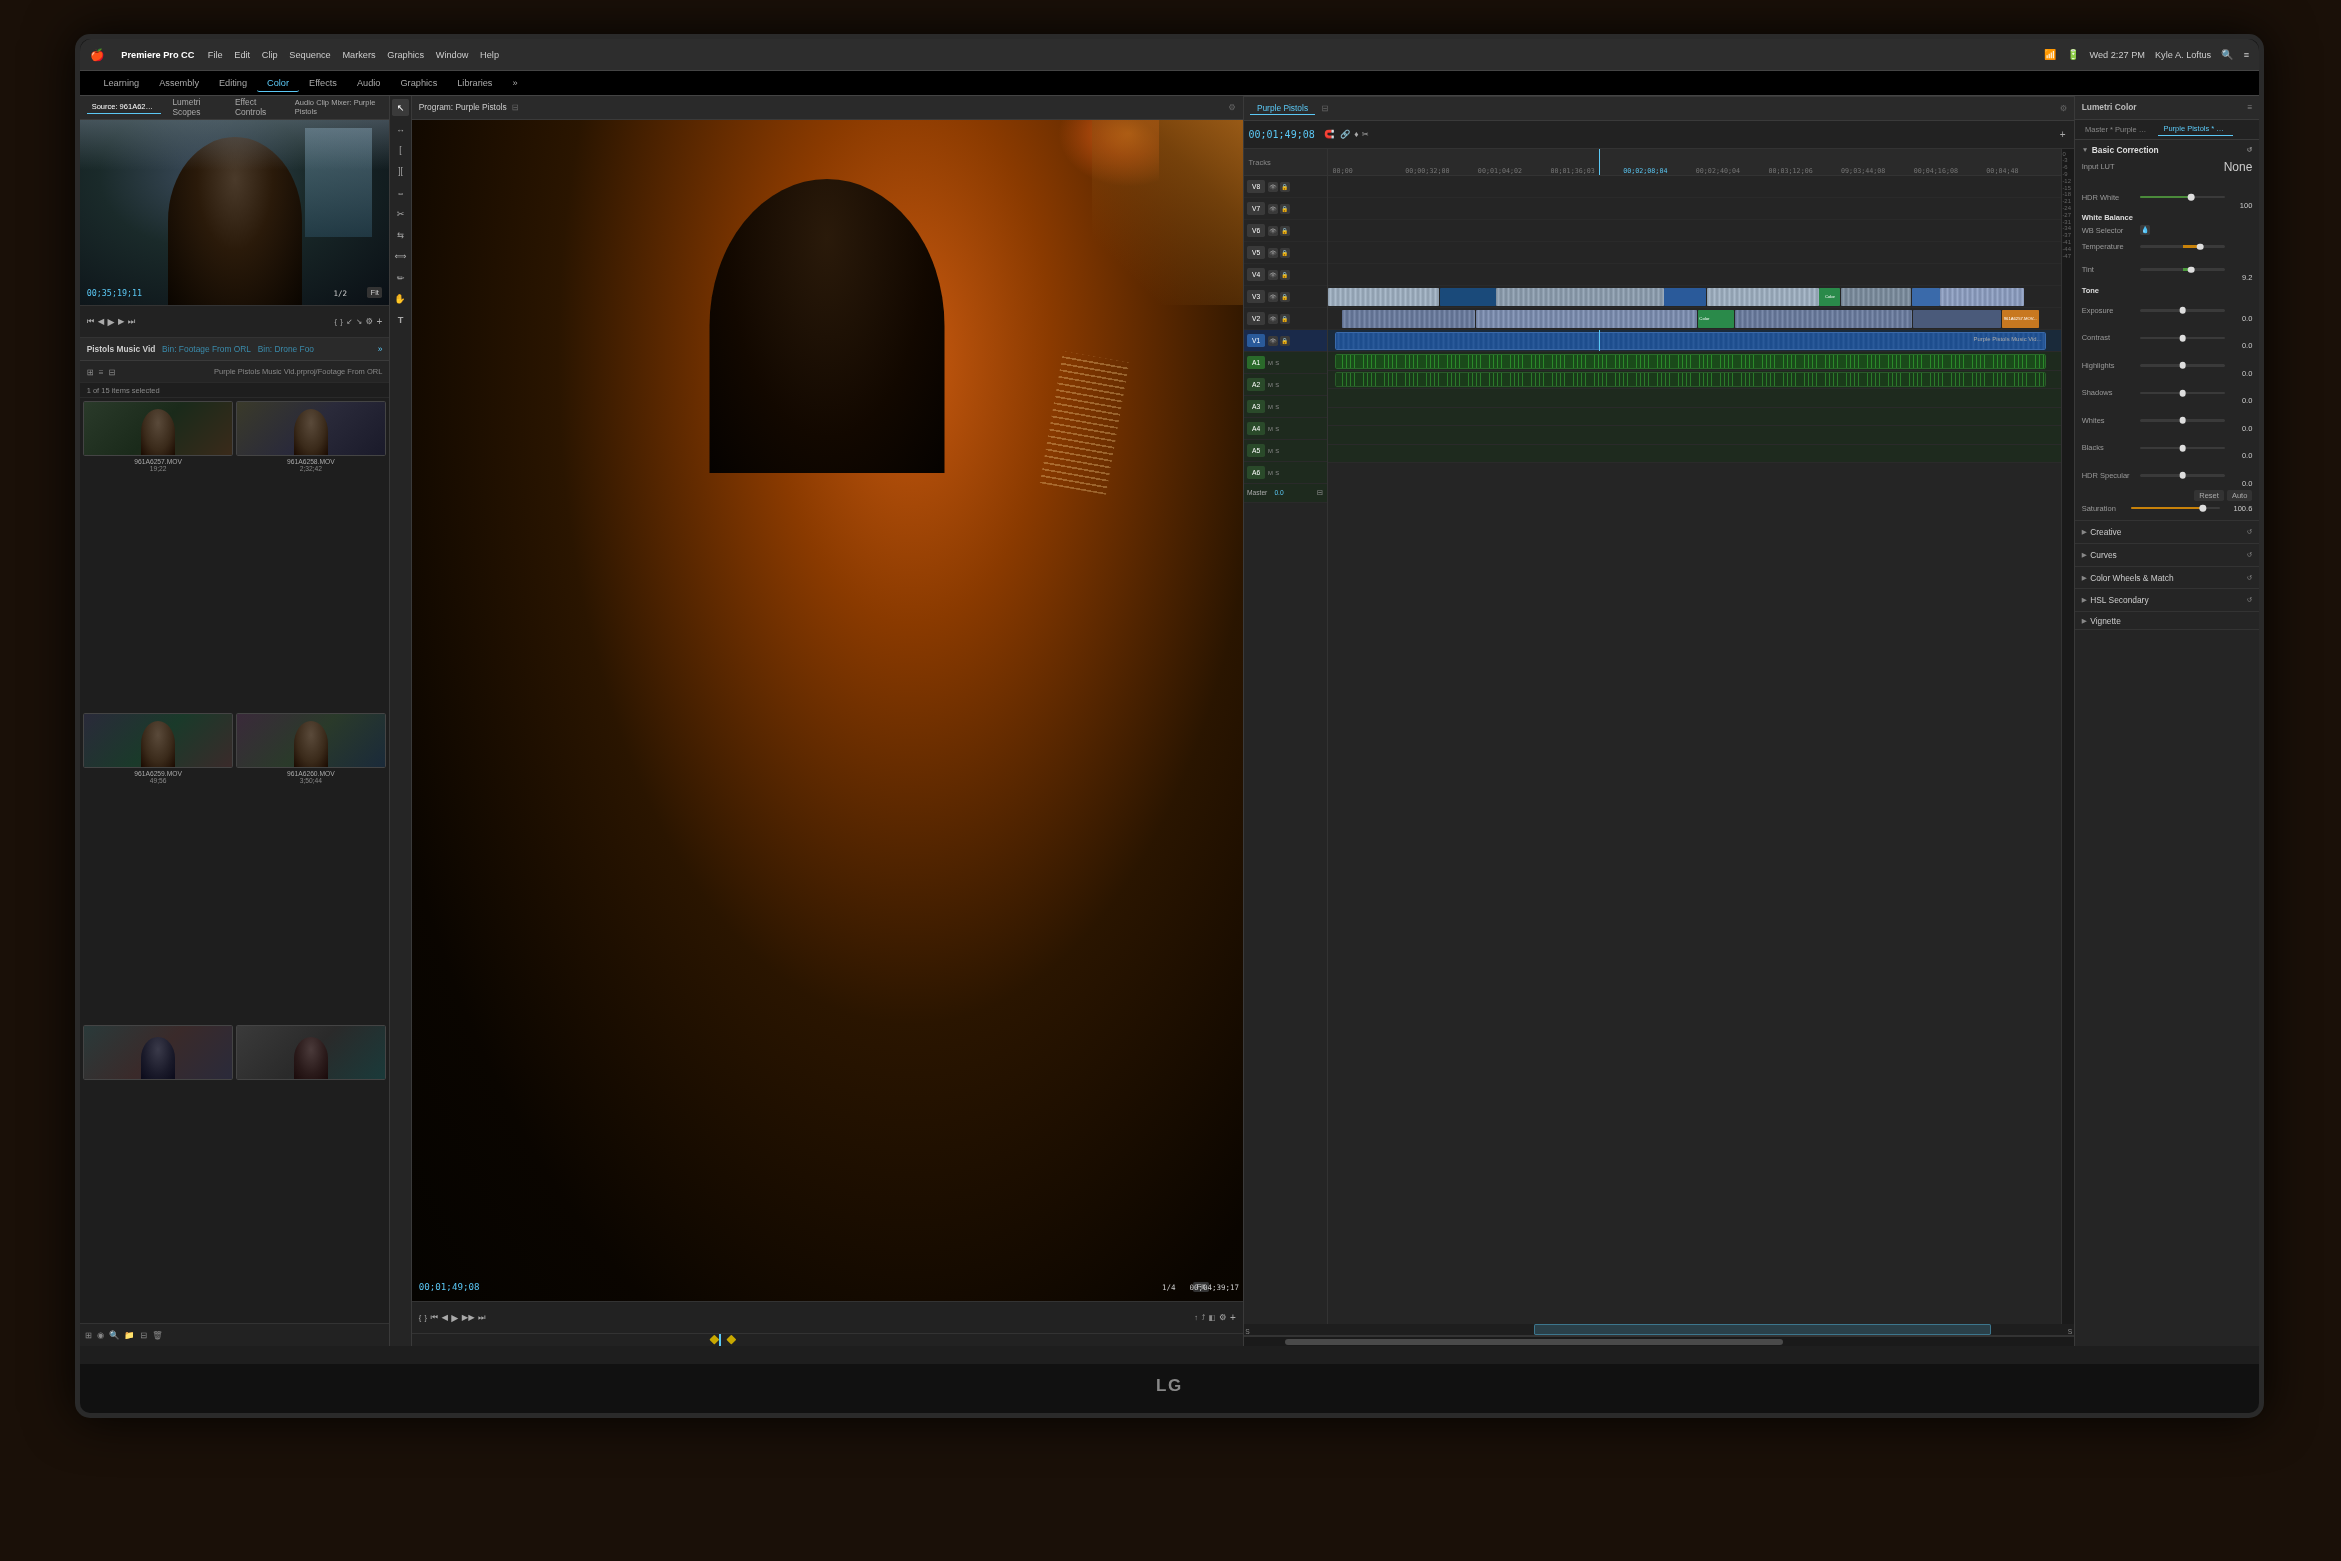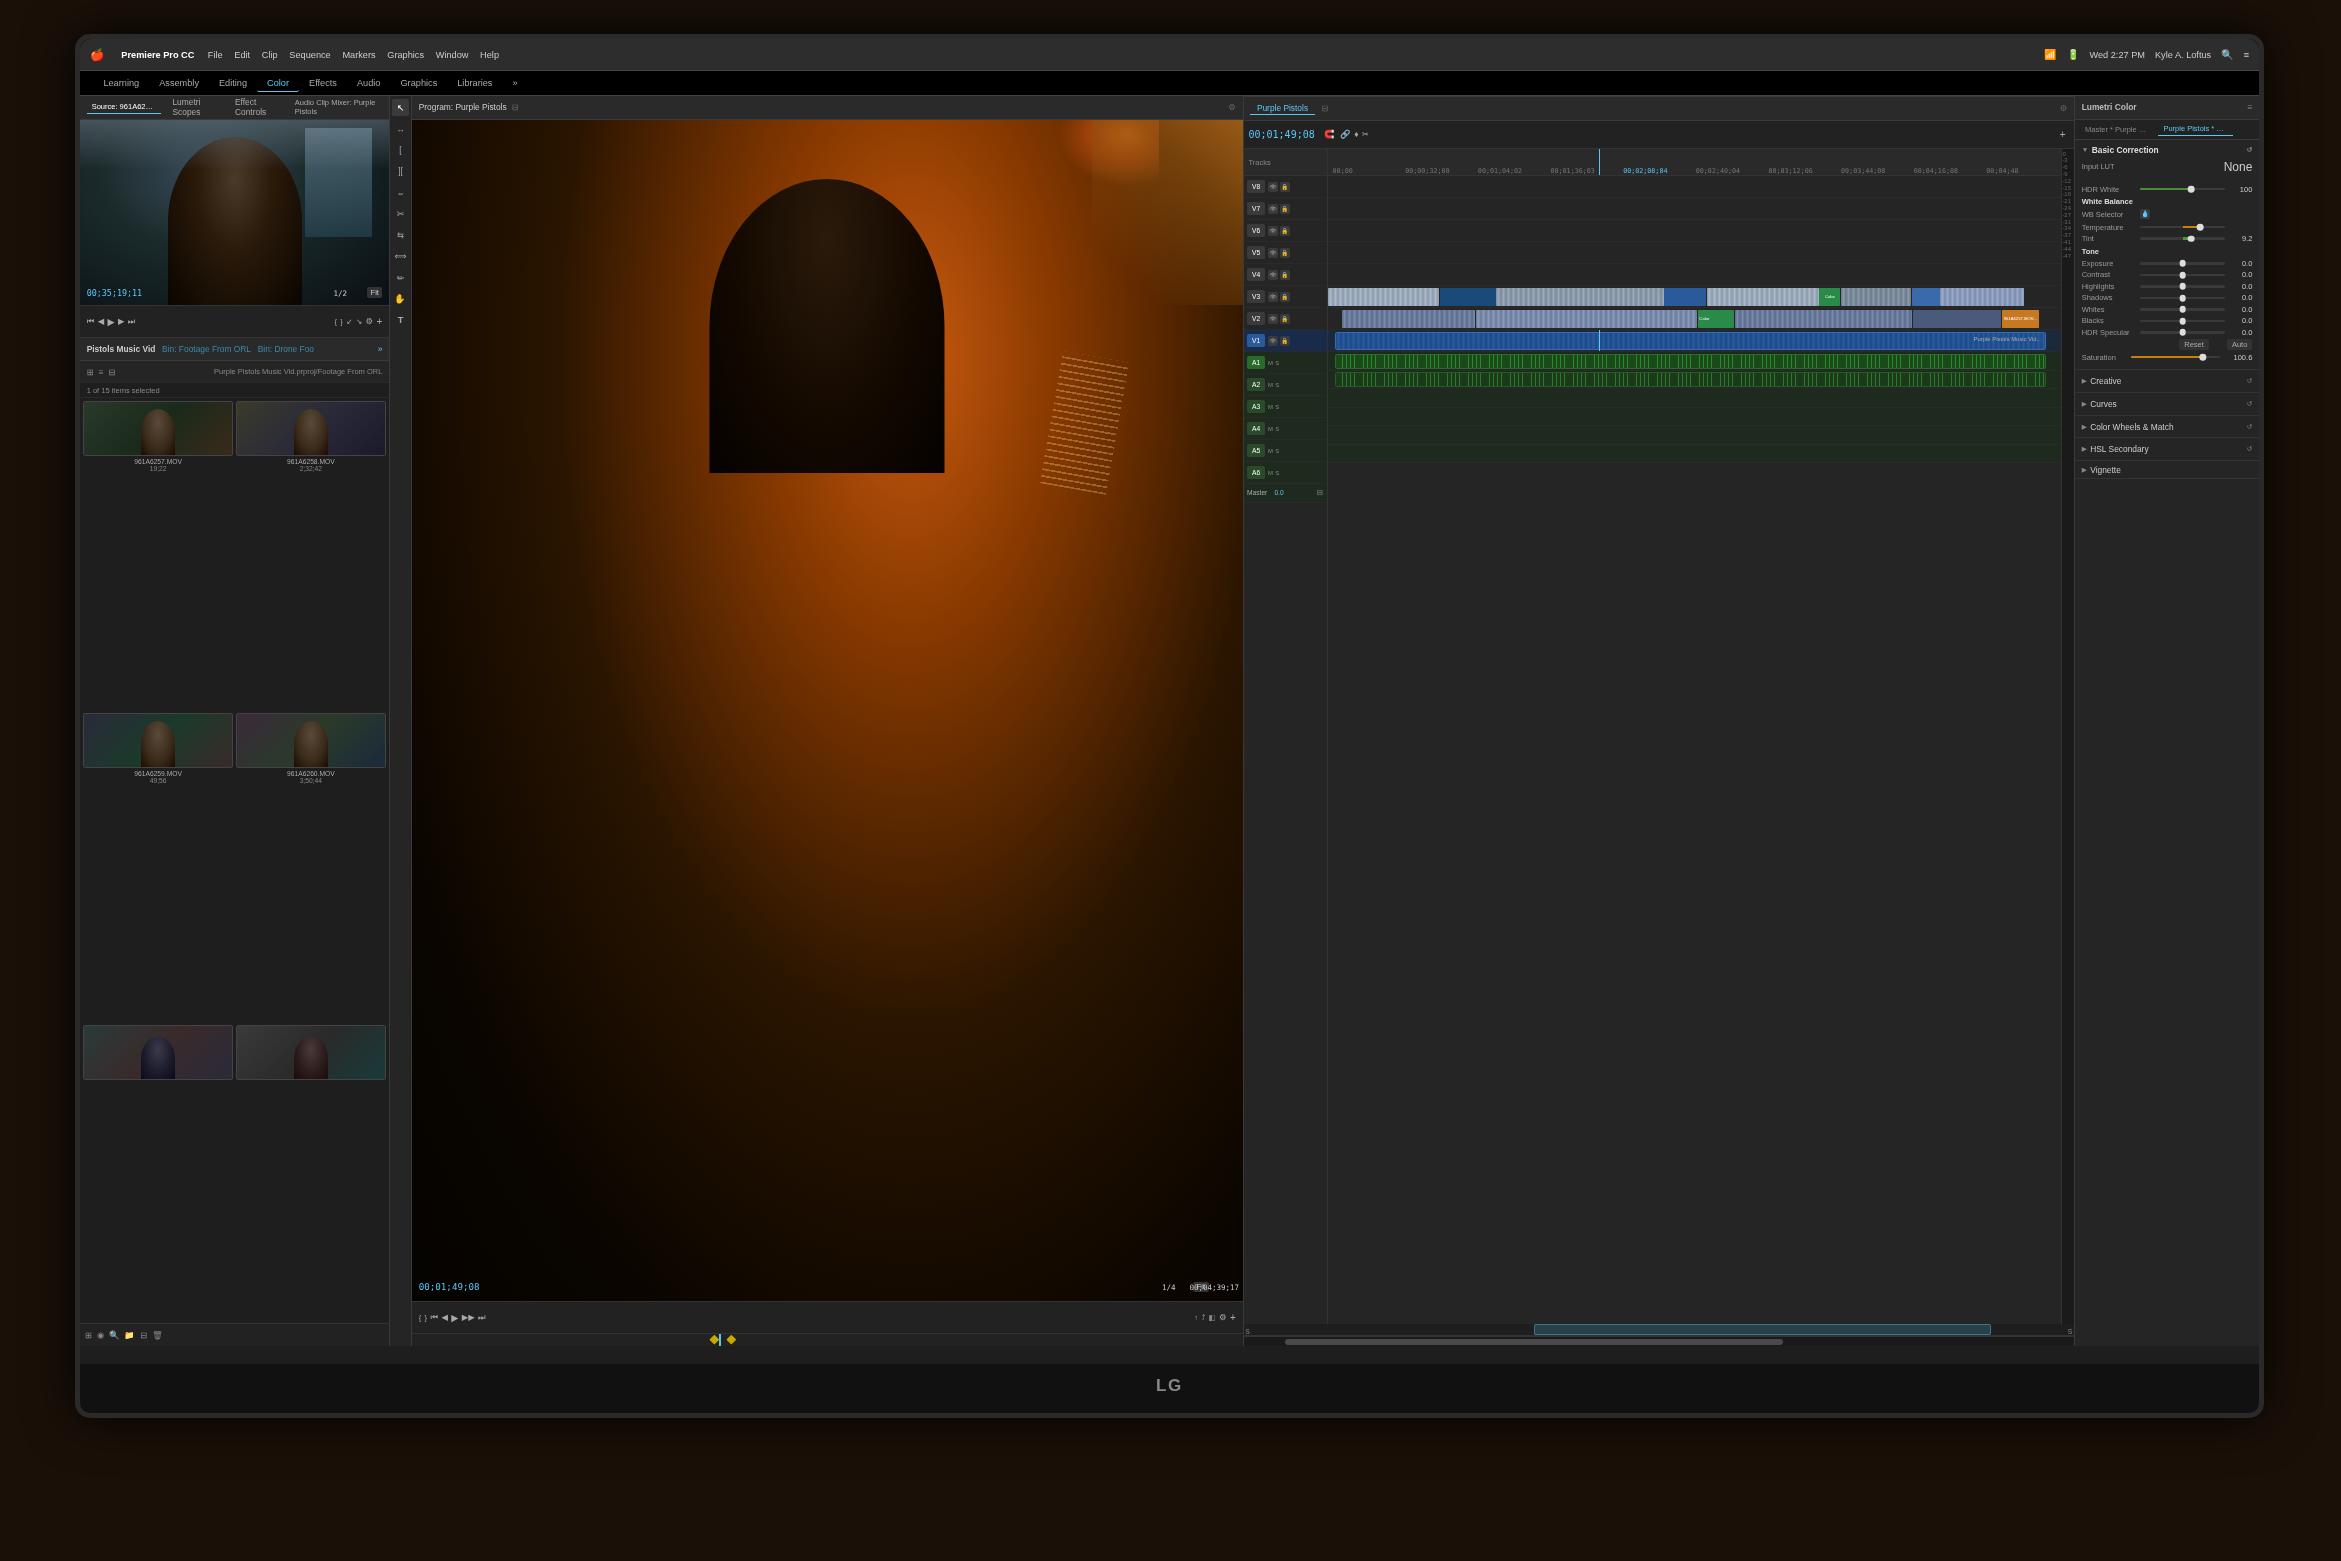--- a/index.html
+++ b/index.html
@@ -375,20 +375,21 @@
       width: 6.7px;
       height: 6.7px;
       background: #ddd;
       border-radius: 50%;
     }
     .slider-value {
       font-size: 7.5px;
       color: #ccc;
       width: 23.5px;
       text-align: right;
+      margin-top: 16px;
     }
 
     .collapsed-section {
       padding: 3.4px 6.7px;
       border-bottom: 0.8px solid #333;
     }
     .collapsed-row {
       display: flex;
       align-items: center;
       justify-content: space-between;
@@ -602,21 +603,21 @@
     .lumetri-panel::-webkit-scrollbar-track { background: #1a1a1a; }
     .lumetri-panel::-webkit-scrollbar-thumb { background: #4a4a4a; border-radius: 1.7px; }
 
     .hdr-row {
       display: flex;
       align-items: center;
       justify-content: space-between;
       margin-bottom: 2.5px;
     }
     .hdr-label { font-size: 7.5px; color: #999; }
-    .hdr-btns { display: flex; gap: 18px; font-size: 7.5px; color: #888; }
+    .hdr-btns { display: flex; gap: 3px; font-size: 7.5px; color: #888; }
 
     .vignette-row {
       padding: 3.4px 6.7px;
       border-bottom: 0.8px solid #333;
       cursor: pointer;
     }
     .vignette-label {
       font-size: 8.4px;
       color: #ccc;
       display: flex;

